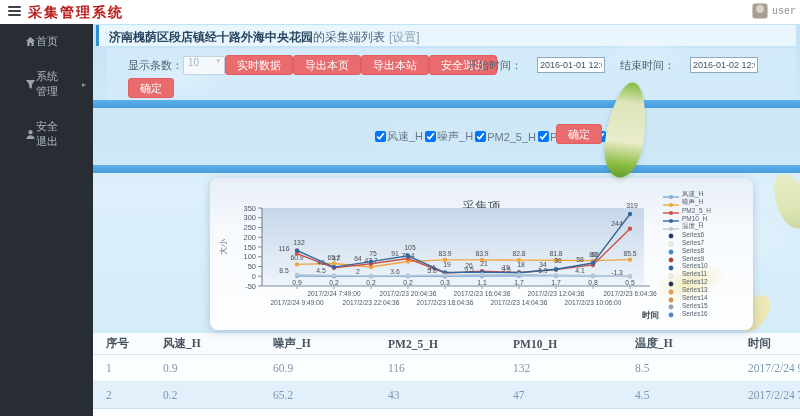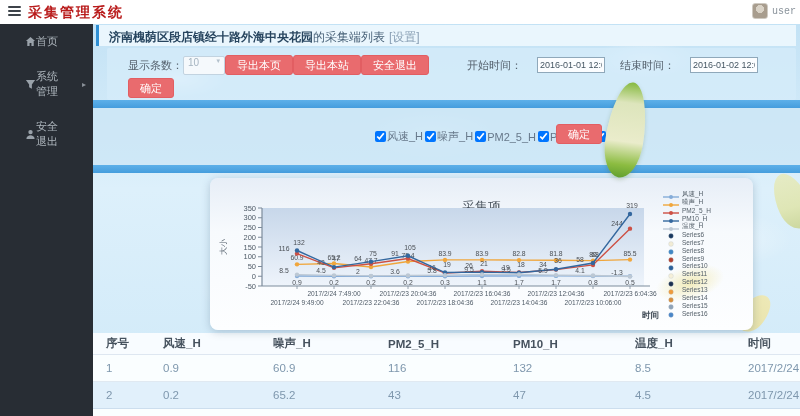--- a/index.html
+++ b/index.html
@@ -81,21 +81,21 @@
   .chart-title { position:absolute; left:0; top:20px; width:100%; text-align:center; font-size:13px; color:#4a545e; }
   .chart-svg { position:absolute; left:2px; top:24px; }
   .chart-legend { position:absolute; right:8px; top:13px; width:82px; z-index:2; }
   .legend-item { display:flex; align-items:center; gap:3px; height:7.9px; cursor:pointer; }
   .legend-item .lmark { flex:0 0 auto; }
   .legend-item .ltext { font-size:6.5px; color:#55606a; white-space:nowrap; }
 
   
   .data-table { position:absolute; left:0; top:309px; width:707px; background:rgba(250,253,255,.55); z-index:2; }
   .t-row { display:grid; grid-template-columns:57px 110px 115px 125px 122px 113px 180px; align-items:center;
-    border-bottom:1px solid rgba(130,160,190,.22); }
+    border-bottom:1px solid rgba(130,160,190,.22);font-family:Liberation Serif, serif; }
   .t-head { height:22px; background:rgba(250,253,255,.9); }
   .t-head .cell { font-weight:bold; color:#46525e; }
   .t-body-row { height:27px; }
   .t-body-row:nth-child(even) { background:rgba(224,239,250,.8); }
   .t-body-row:nth-child(odd)  { background:rgba(253,255,255,.85); }
   .cell { font-size:11.5px; color:#7e97ad; padding-left:13px; white-space:nowrap; overflow:visible; }
 </style>
 </head>
 <body>
 
@@ -143,20 +143,21 @@
     <span class="title-settings">[设置]</span>
   </div>
 
   <div class="controls-panel">
     <div class="ctl-row1">
       <span class="ctl-label">显示条数：</span>
       <div class="fake-select">
         <span>10</span>
         <span class="caret">▾</span>
       </div>
+      <button class="btn-red">实时数据</button>
       <button class="btn-red">导出本页</button>
       <button class="btn-red">导出本站</button>
       <button class="btn-red">安全退出</button>
     </div>
     <div class="dates">
       <span class="ctl-label">开始时间：</span>
       <input class="date-input" value="2016-01-01 12:00" style="">
       <span class="ctl-label">结束时间：</span>
       <input class="date-input" value="2016-01-02 12:00" style="">
     </div>

